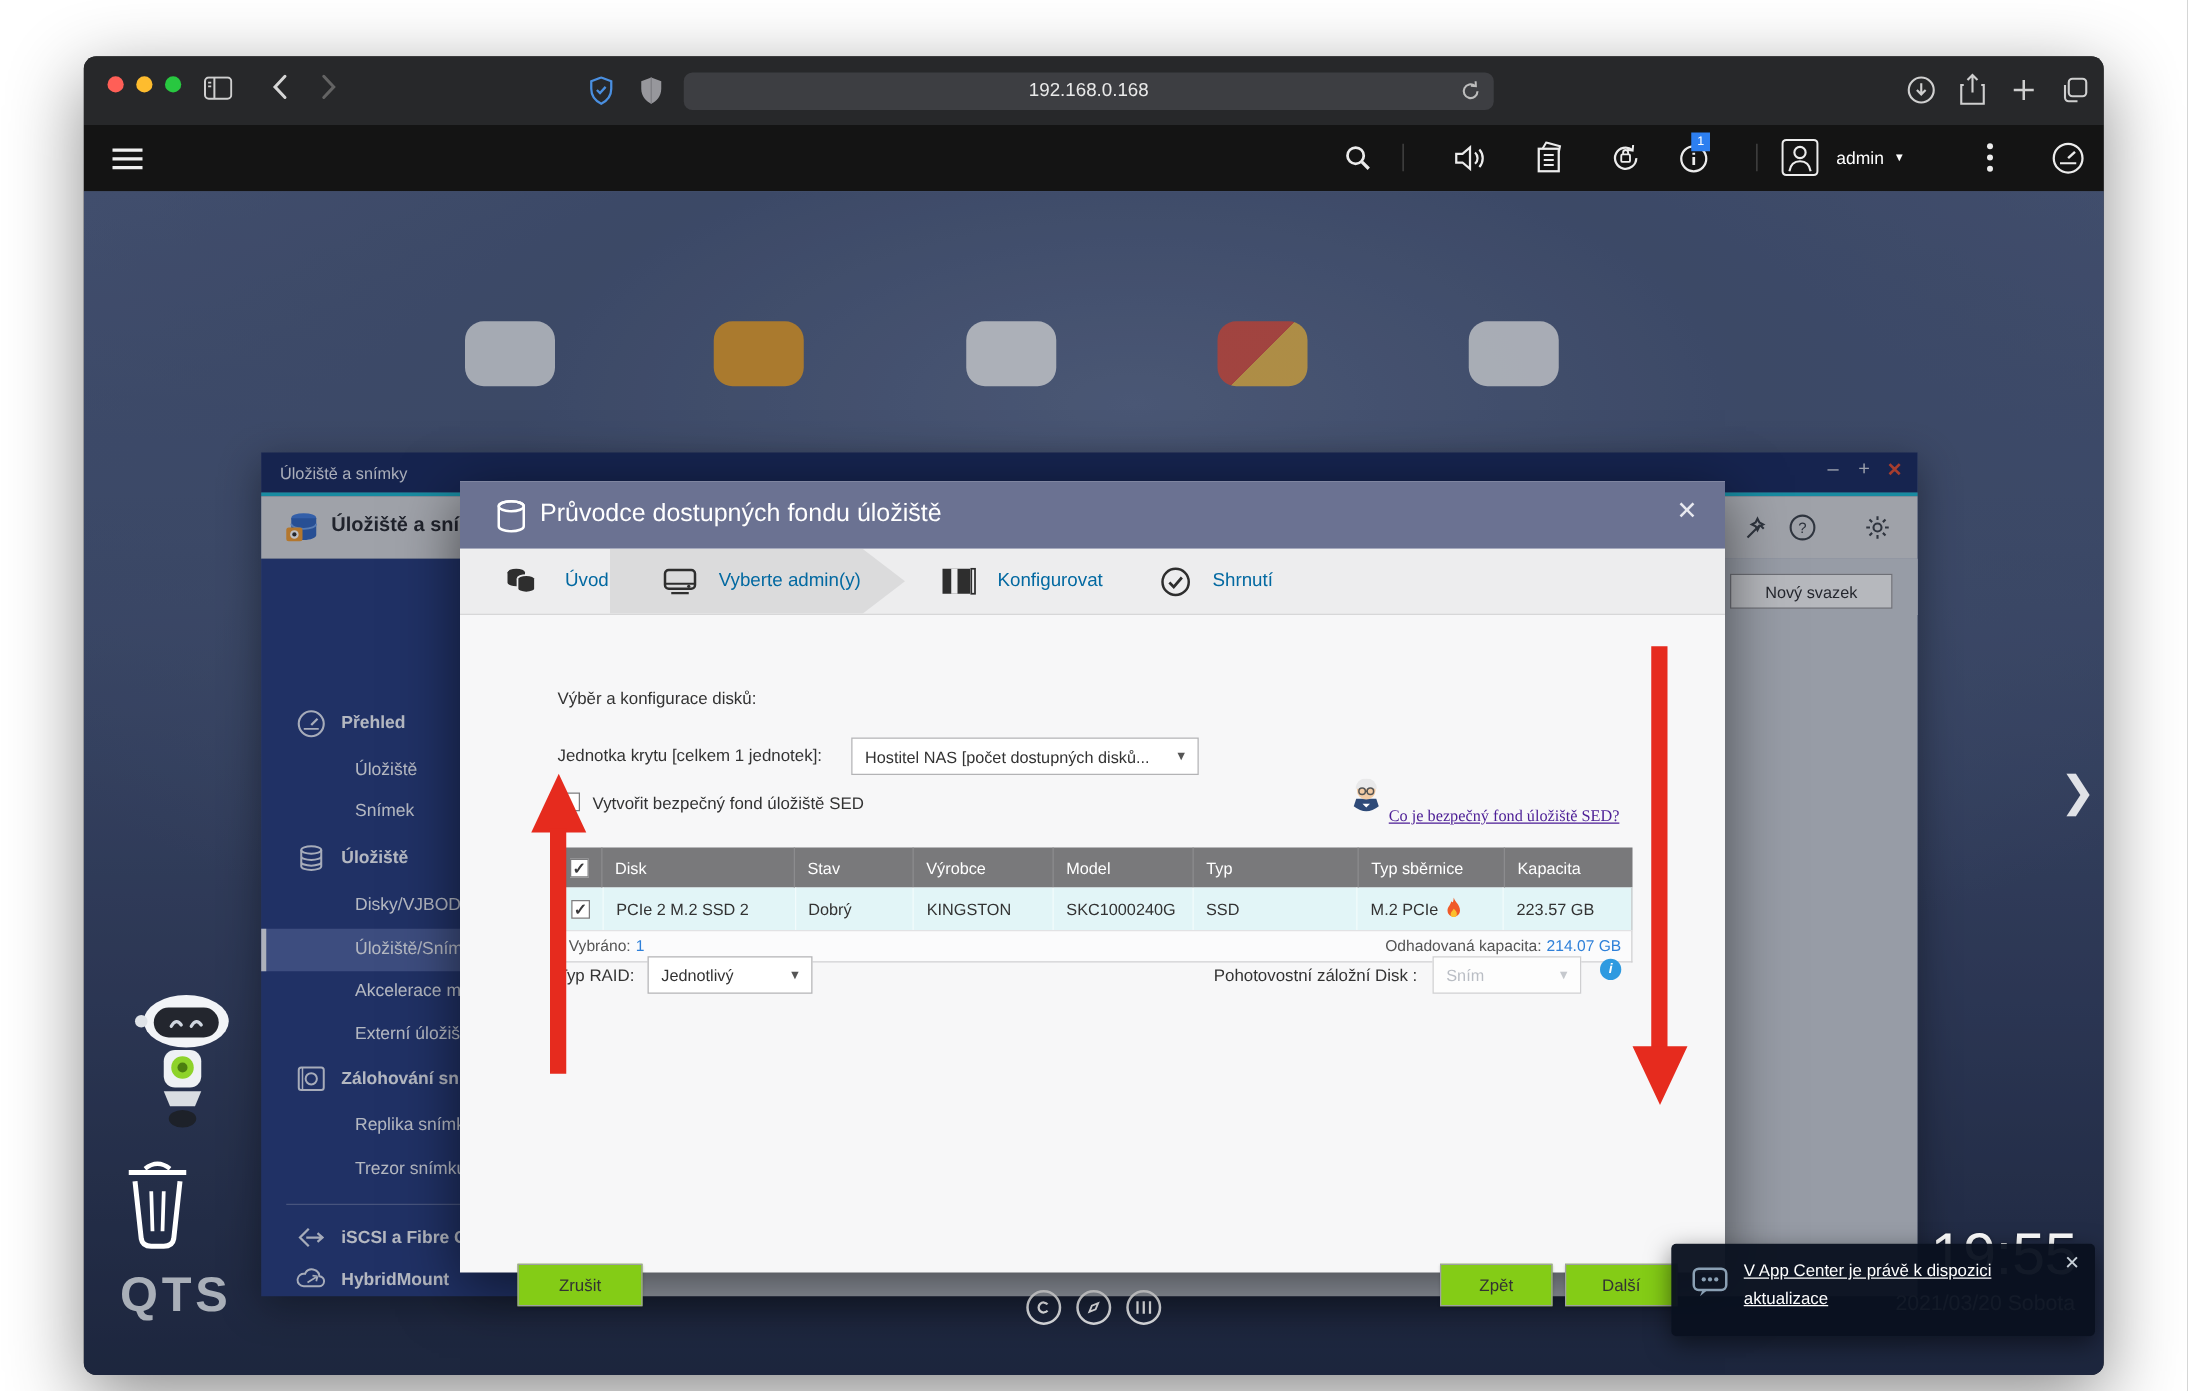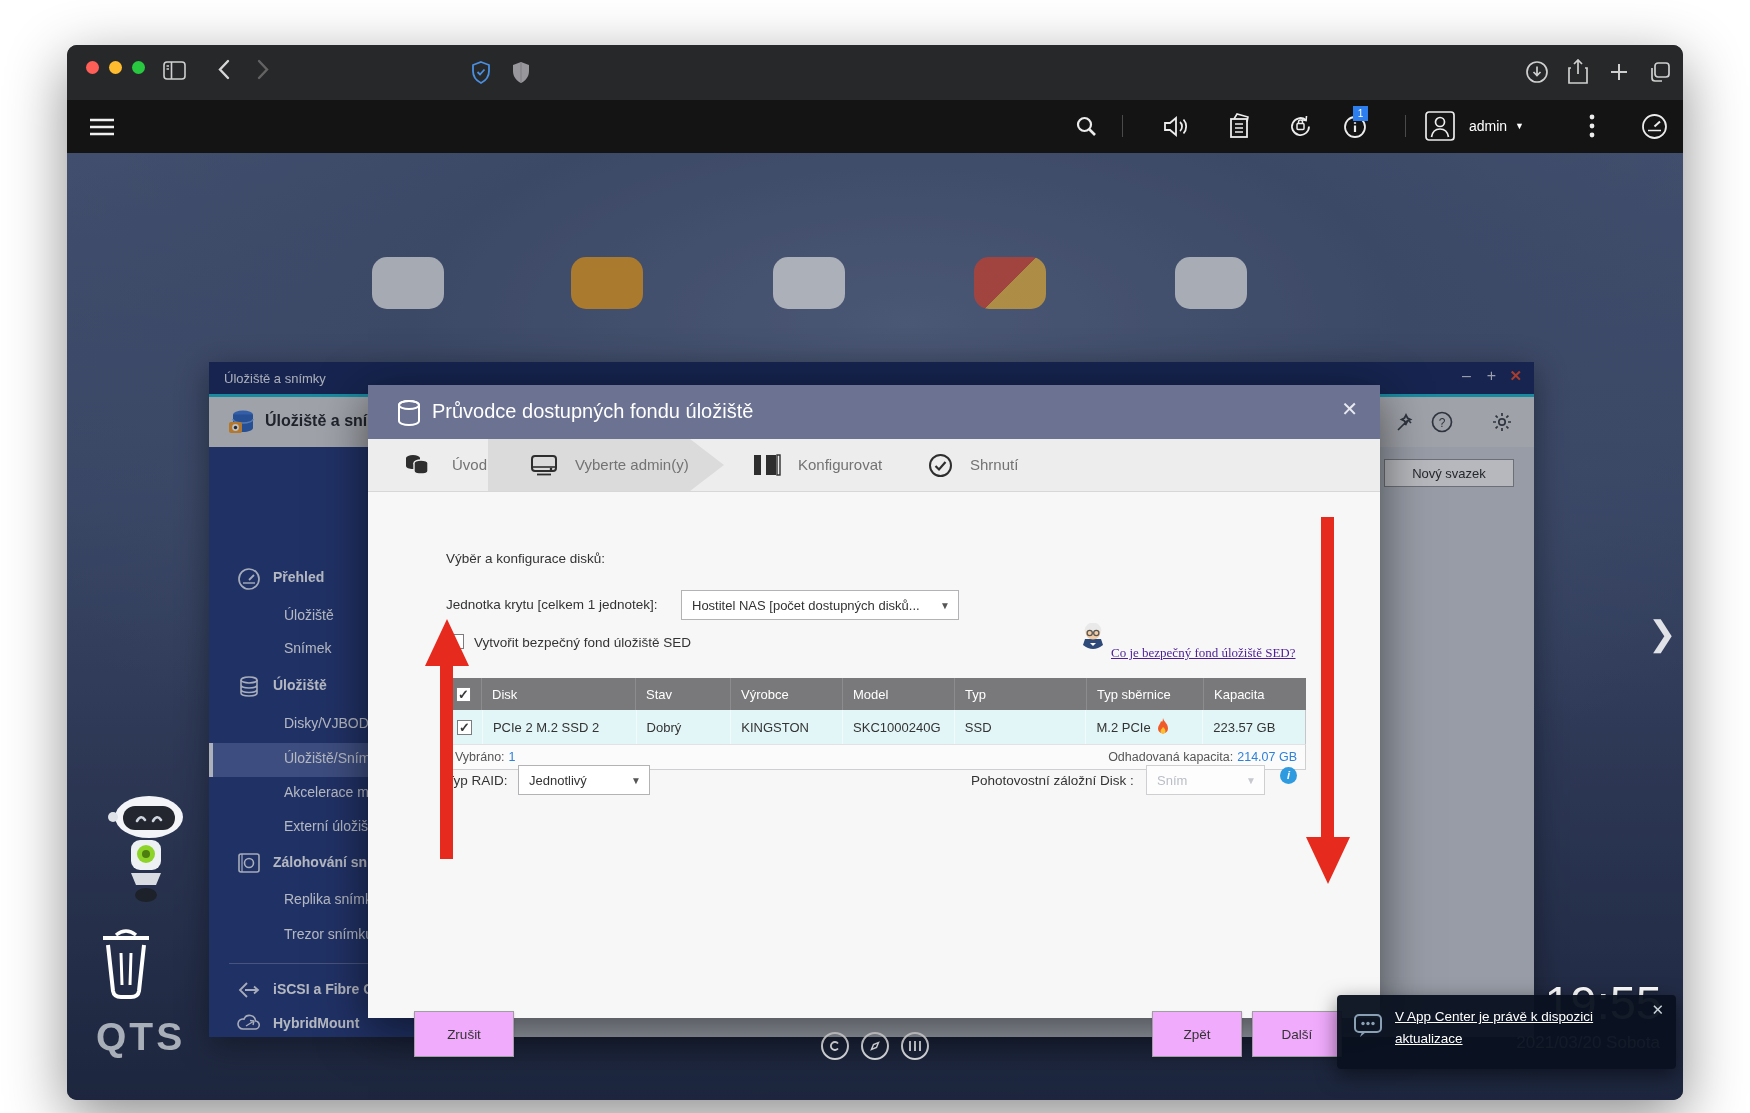--- a/index.html
+++ b/index.html
@@ -33,39 +33,39 @@
   .stoolbar{left:246px;top:85px;width:1079px;height:44px;background:#eff0f1;border-bottom:1px solid #b9bcc2;}
   .nvbtn{left:1175px;top:97px;width:128px;height:26px;background:#f4f4f4;border:1px solid #8f8f92;
     font-size:13px;color:#2b2b2e;display:flex;align-items:center;justify-content:center;}
   .dialog{left:301px;top:232px;width:1012px;height:633px;background:#f7f7f8;box-shadow:0 12px 46px rgba(0,0,0,.55);}
   .dhead{left:0;top:0;width:100%;height:54px;background:#6b7292;}
   .dhead .t{position:absolute;left:64px;top:15px;color:#fff;font-size:20px;}
   .dclose{position:absolute;right:22px;top:14px;color:#e9eaf0;font-size:20px;line-height:20px;}
   .steps{left:0;top:54px;width:100%;height:52px;background:#ededee;border-bottom:1px solid #d7d7d8;}
   .chev{left:120px;top:0;width:236px;height:52px;background:#dbdbdc;
     clip-path:polygon(0 0,calc(100% - 34px) 0,100% 50%,calc(100% - 34px) 100%,0 100%);}
-  .steplbl{position:absolute;top:17px;font-size:15px;color:#737373;white-space:nowrap;}
+  .steplbl{position:absolute;top:17px;font-size:15px;color:#0369a1;white-space:nowrap;}
   .dtext{position:absolute;font-size:13.5px;color:#333;}
   .dsel{position:absolute;height:30px;background:#fff;border:1px solid #b3b3b5;box-sizing:border-box;
     display:flex;align-items:center;font-size:13px;color:#333;}
   .dsel .cap{margin-left:auto;margin-right:8px;color:#555;font-size:10px;}
   .dsel .v{margin-left:10px;white-space:nowrap;overflow:hidden;}
   .cb{position:absolute;width:15px;height:15px;background:#fff;border:1px solid #7c7c7e;box-sizing:border-box;
     font-size:13px;line-height:13px;text-align:center;color:#3a3a3c;font-weight:bold;}
   .tbl{left:78px;top:293px;width:860px;}
   .thead{display:flex;background:#79797b;height:32px;}
   .th{color:#fff;font-size:13px;display:flex;align-items:center;padding-left:10px;box-sizing:border-box;
     border-right:1px solid #8c8c8e;}
   .trow{display:flex;background:#e2f5f7;height:34px;border-left:1px solid #c6c6c8;border-right:1px solid #c6c6c8;box-sizing:border-box;}
   .td{font-size:13px;color:#333;display:flex;align-items:center;padding-left:10px;box-sizing:border-box;
     border-right:1px solid #f2fbfc;}
   .tfoot{display:flex;align-items:center;background:#fbfbfc;height:26px;border:1px solid #cfcfd1;border-top:1px solid #e2e2e4;
     font-size:12.5px;color:#555;box-sizing:border-box;padding:0 8px;}
   .blue{color:#2f80d9;}
-  .dbtn{position:absolute;height:46px;background:#f0abfc;border:1px solid #9f9fa2;box-sizing:border-box;
+  .dbtn{position:absolute;height:34px;background:#84cc16;border:1px solid #9f9fa2;box-sizing:border-box;
     font-size:13.5px;color:#333;display:flex;align-items:center;justify-content:center;
     box-shadow:0 1px 2px rgba(0,0,0,.18);}
   .arrow{background:#e62b1e;}
   .dot{border-radius:50%;width:11px;height:11px;}
   .dockbtn{width:28px;height:28px;border-radius:50%;border:2px solid rgba(255,255,255,.85);box-sizing:border-box;
     display:flex;align-items:center;justify-content:center;color:rgba(255,255,255,.9);}
   .clock{right:21px;top:822px;color:#fff;font-size:47px;text-shadow:0 1px 3px rgba(0,0,0,.4);}
   .cdate{right:23px;top:880px;color:#eef1f6;font-size:17px;text-shadow:0 1px 2px rgba(0,0,0,.4);}
   .notif{left:1270px;top:842px;width:339px;height:74px;background:rgba(9,17,31,.96);border-radius:4px;
     box-shadow:0 6px 20px rgba(0,0,0,.5);}
@@ -108,20 +108,29 @@
         <svg width="20" height="23" viewBox="0 0 20 23">
             <path d="M10 1 L18 4 V10 C18 16 14 20 10 22 C6 20 2 16 2 10 V4 Z" fill="none" stroke="#4a8fe0" stroke-width="1.8"></path>
             <path d="M6.5 11 l2.5 2.5 4.5 -5" fill="none" stroke="#4a8fe0" stroke-width="1.8"></path>
           </svg>
       </div>
       <div class="abs tbicon" style="left:444px;top:16px;">
         <svg width="20" height="23" viewBox="0 0 20 23">
             <path d="M10 1 L18 4 V10 C18 16 14 20 10 22 C6 20 2 16 2 10 V4 Z" fill="#97979c"></path>
             <path d="M10 1 L10 22" stroke="#7e7e83" stroke-width="1"></path>
           </svg>
+      </div>
+      <div class="abs urlbar">
+        <span>192.168.0.168</span>
+        <div class="abs" style="right:10px;top:6px;">
+          <svg width="17" height="18" viewBox="0 0 17 18">
+              <path d="M14 9 a5.5 5.5 0 1 1 -2 -4.3" fill="none" stroke="#bdbdbd" stroke-width="1.7"></path>
+              <path d="M12.5 1 l0.2 4 -4 -0.4" fill="none" stroke="#bdbdbd" stroke-width="1.6"></path>
+            </svg>
+        </div>
       </div>
       <div class="abs tbicon" style="left:1458px;top:15px;">
         <svg width="24" height="24" viewBox="0 0 24 24">
             <circle cx="12" cy="12" r="10" fill="none" stroke="#cfcfcf" stroke-width="1.7"></circle>
             <path d="M12 6.5 V15 M8.5 12 l3.5 3.5 3.5 -3.5" fill="none" stroke="#cfcfcf" stroke-width="1.7"></path>
           </svg>
       </div>
       <div class="abs tbicon" style="left:1499px;top:13px;">
         <svg width="24" height="27" viewBox="0 0 24 27">
             <path d="M5 10 H3 V25 H21 V10 H19" fill="none" stroke="#cfcfcf" stroke-width="1.7"></path>

